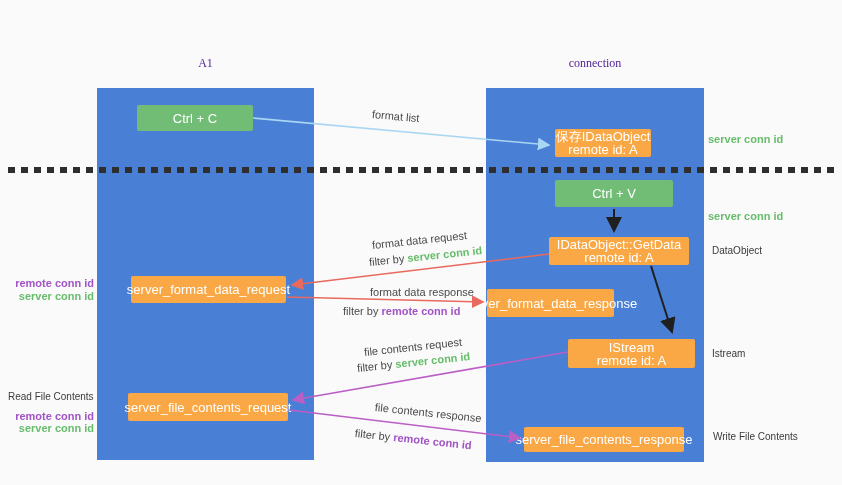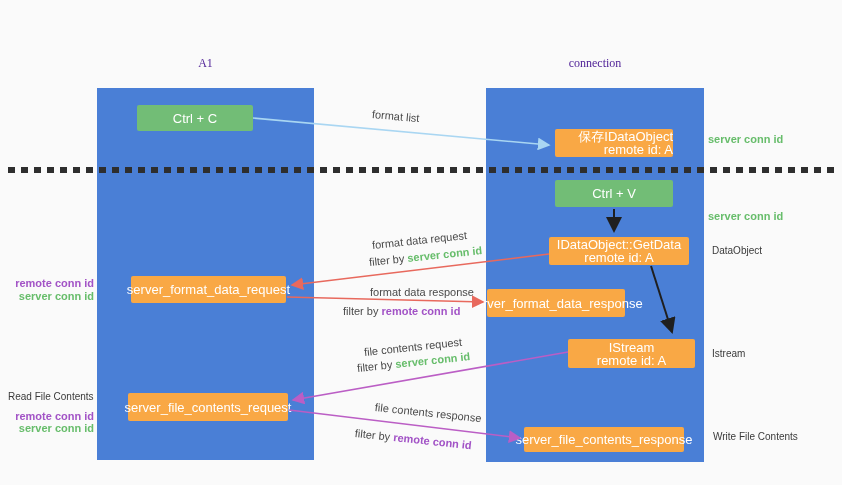--- a/index.html
+++ b/index.html
@@ -56,39 +56,39 @@
 
   <div class="column left"></div>
   <div class="column right"></div>
 
   <div class="dotted-line"></div>
 
   <div class="node green" style="left:137px;top:105px;width:116px;height:26px;">
     <span>Ctrl + C</span>
   </div>
 
-  <div class="node orange" style="left:555px;top:129px;width:118px;height:28px;align-items:flex-end;">
+  <div class="node orange" style="left:555px;top:129px;width:96px;height:28px;">
     <span>保存IDataObject</span>
     <span>remote id: A</span>
   </div>
 
   <div class="node green" style="left:555px;top:180px;width:118px;height:27px;">
     <span>Ctrl + V</span>
   </div>
 
   <div class="node orange" style="left:549px;top:237px;width:140px;height:28px;">
     <span>IDataObject::GetData</span>
     <span>remote id: A</span>
   </div>
 
   <div class="node orange" style="left:131px;top:276px;width:155px;height:27px;">
     <span>server_format_data_request</span>
   </div>
 
-  <div class="node orange" style="left:487px;top:289px;width:138px;height:28px;">
+  <div class="node orange" style="left:487px;top:289px;width:127px;height:28px;">
     <span>server_format_data_response</span>
   </div>
 
   <div class="node orange" style="left:568px;top:339px;width:127px;height:29px;">
     <span>IStream</span>
     <span>remote id: A</span>
   </div>
 
   <div class="node orange" style="left:128px;top:393px;width:160px;height:28px;text-align:center;">
     <span>server_file_contents_request</span>

